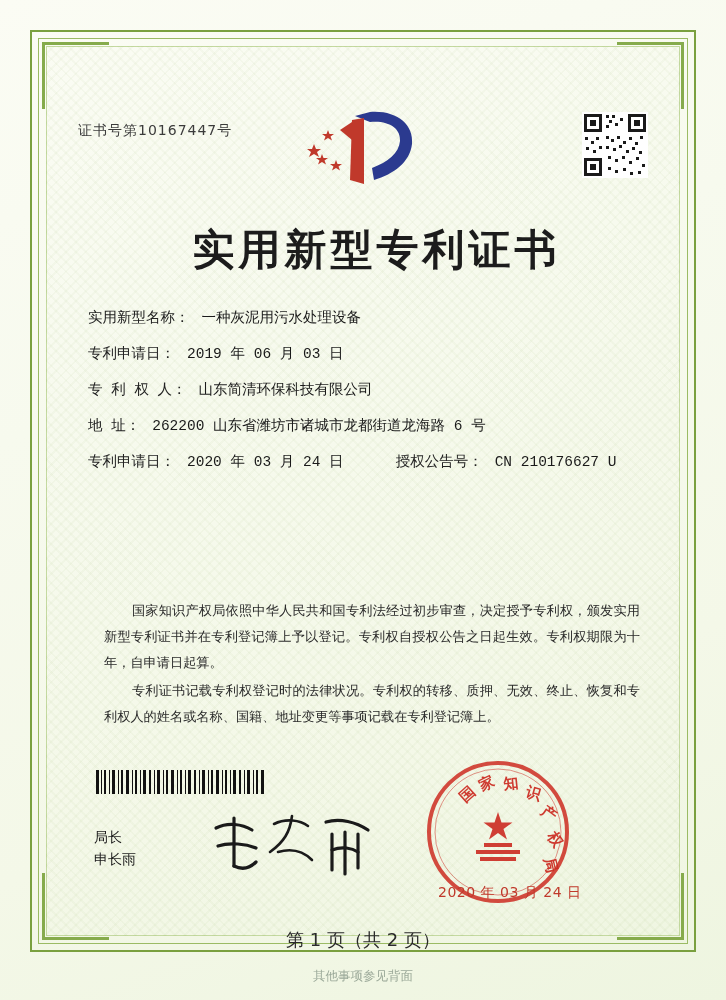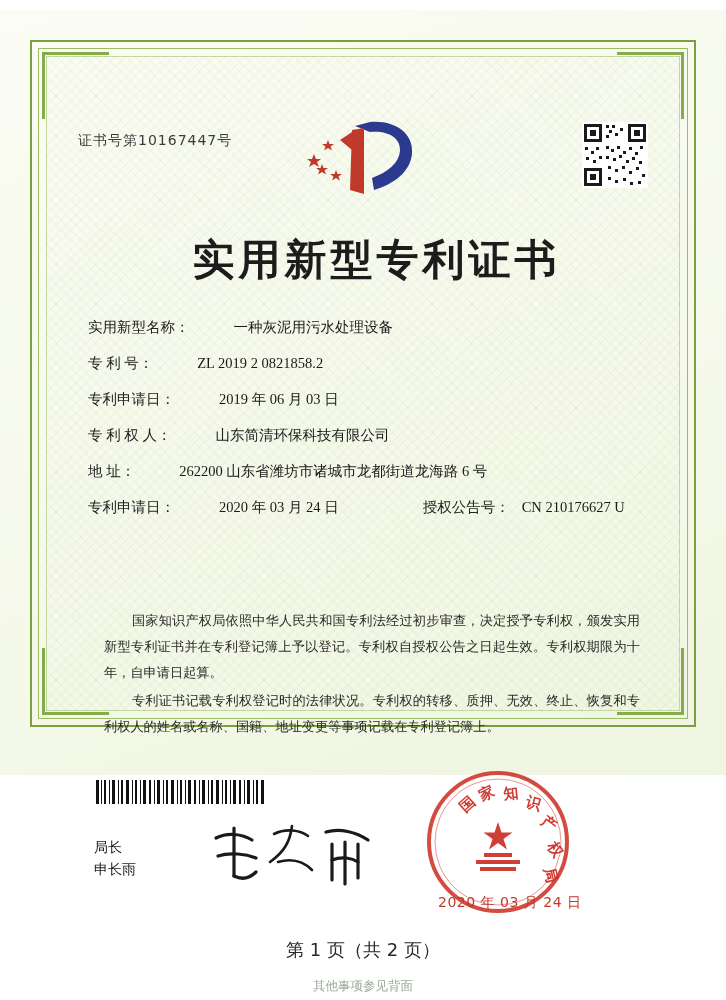--- a/index.html
+++ b/index.html
@@ -10,23 +10,22 @@
   body {
     width: 726px;
     height: 1000px;
     font-family: "Liberation Serif", serif;
     overflow: hidden;
   }
 
   #certificate {
     position: relative;
     width: 726px;
-    height: 765px;
+    height: 1000px;
     background: linear-gradient(160deg, #fbfcf4 0%, #f7faee 35%, #f4f8e8 70%, #eef5e0 100%);
-    margin-top: 10px;
   }
 
   
   .border-outer {
     position: absolute;
     left: 30px;
     top: 30px;
     right: 30px;
     bottom: 48px;
     border: 2px solid #7aa03f;
@@ -114,22 +113,21 @@
     left: 88px;
     top: 308px;
     right: 88px;
   }
   .frow {
     display: flex;
     align-items: baseline;
     margin-bottom: 17px;
     font-size: 14.5px;
     color: #2b2b2b;
-    font-family: Liberation Serif, serif;
-    gap: 32px;
+    font-family: Liberation Mono, monospace;
   }
   .flabel {
     white-space: nowrap;
     color: #222;
   }
   .fvalue {
     margin-left: 12px;
     color: #1a1a1a;
   }
   .frow.split {
@@ -309,24 +307,20 @@
   </div>
 
   <div class="title">实用新型专利证书</div>
 
   <div class="fields">
     <div class="frow">
       <span class="flabel">实用新型名称：</span>
       <span class="fvalue">一种灰泥用污水处理设备</span>
     </div>
     <div class="frow">
-      <span class="flabel">专 利 号：</span>
-      <span class="fvalue">ZL 2019 2 0821858.2</span>
-    </div>
-    <div class="frow">
       <span class="flabel">专利申请日：</span>
       <span class="fvalue">2019 年 06 月 03 日</span>
     </div>
     <div class="frow">
       <span class="flabel">专 利 权 人：</span>
       <span class="fvalue">山东简清环保科技有限公司</span>
     </div>
     <div class="frow">
       <span class="flabel">地 址：</span>
       <span class="fvalue">262200 山东省潍坊市诸城市龙都街道龙海路 6 号</span>

